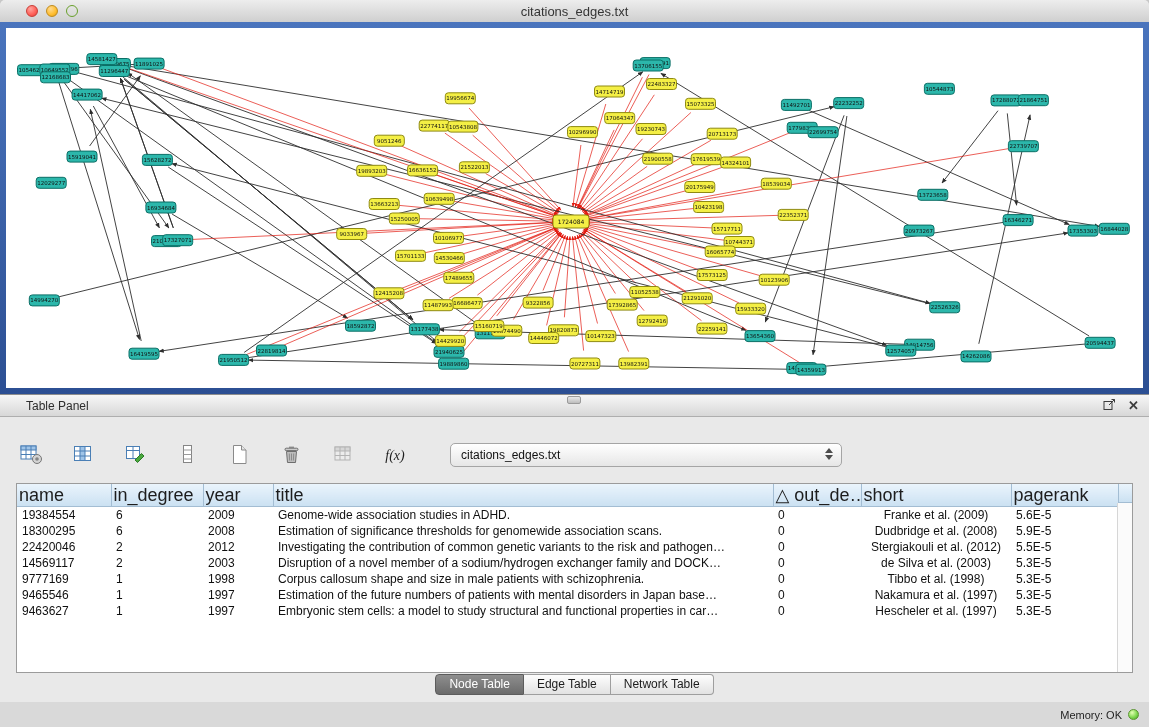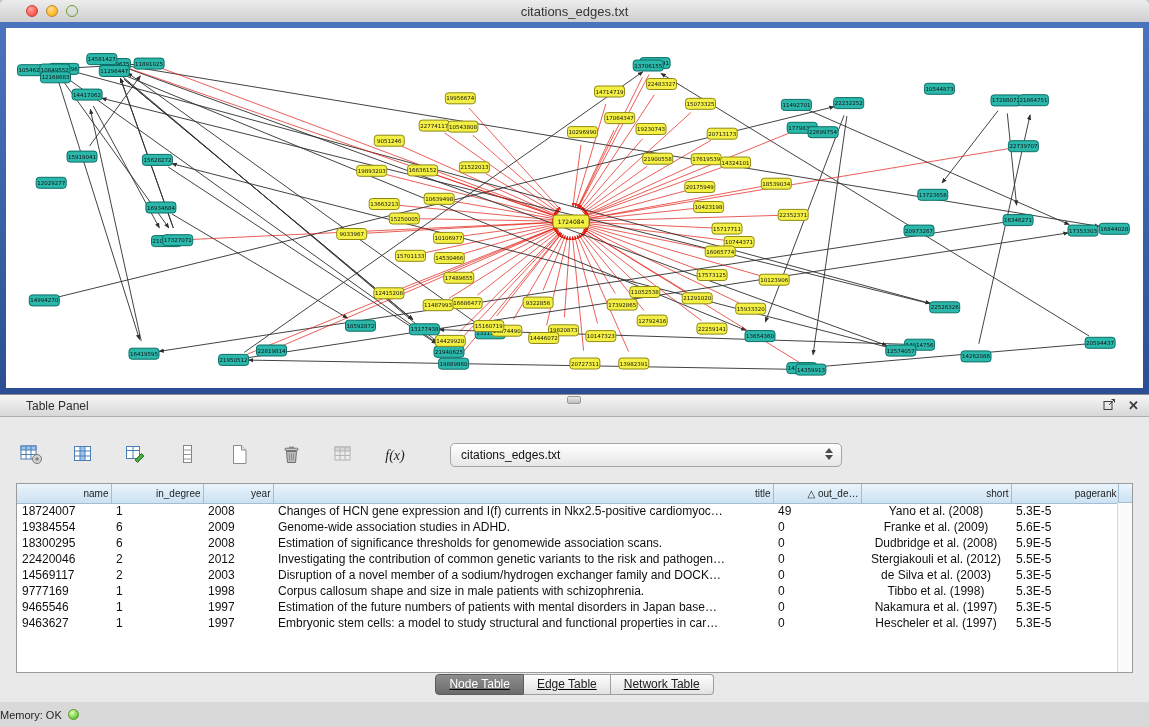--- a/index.html
+++ b/index.html
@@ -66,22 +66,22 @@
   .stepper .dn{width:0;height:0;border-left:4px solid transparent;border-right:4px solid transparent;border-top:5px solid #4c4c4c;}
   .table-region{
     position:absolute;top:66px;left:16px;width:1117px;height:190px;box-sizing:border-box;
     background:#ffffff;border:1px solid #9b9b9b;overflow:hidden;
   }
   table.node-table{border-collapse:collapse;table-layout:fixed;width:1102px;font-size:12px;}
   .node-table th{
     height:19px;box-sizing:border-box;
     background:linear-gradient(#eaf4fc,#cbe1f2);
     border:1px solid #a3bdd3;border-top:none;
-    font-weight:normal;font-size:10px;color:#1d1d1d;
-    padding:0 2px;overflow:hidden;white-space:nowrap;text-align:right;
+    font-weight:normal;font-size:18px;color:#1d1d1d;
+    padding:0 2px;overflow:hidden;white-space:nowrap;text-align:left;
   }
   .node-table th:first-child{border-left:none;}
   .node-table td{
     height:16px;padding:0 5px;box-sizing:border-box;
     white-space:nowrap;overflow:hidden;color:#101010;text-align:left;
   }
   .node-table td.center{text-align:center;}
   .node-table th:nth-child(1),.node-table td:nth-child(1){width:94px;}
   .node-table th:nth-child(2),.node-table td:nth-child(2){width:92px;}
   .node-table th:nth-child(3),.node-table td:nth-child(3){width:70px;}
@@ -90,33 +90,33 @@
   .node-table th:nth-child(6),.node-table td:nth-child(6){width:150px;margin-left:10px;}
   .node-table th:nth-child(7),.node-table td:nth-child(7){width:108px;}
   .vscroll{
     position:absolute;top:19px;right:0;bottom:0;width:14px;
     background:#fbfbfb;border-left:1px solid #d6d6d6;
   }
   .scroll-header{
     position:absolute;top:0;right:0;width:14px;height:19px;box-sizing:border-box;
     background:linear-gradient(#eaf4fc,#cbe1f2);border-bottom:1px solid #a3bdd3;border-left:1px solid #a3bdd3;
   }
-  .table-tabs{position:absolute;top:257px;left:0;width:100%;display:flex;justify-content:center;text-decoration:underline;}
+  .table-tabs{position:absolute;top:257px;left:0;width:100%;display:flex;justify-content:center;}
   .tab{
     height:19px;line-height:19px;padding:0 13px;font-size:12px;color:#1c1c1c;
     background:linear-gradient(#fdfdfd,#e2e2e2);
     border:1px solid #9e9e9e;border-left:none;cursor:default;
   }
   .tab:first-child{border-left:1px solid #9e9e9e;border-radius:4px 0 0 4px;}
   .tab:last-child{border-radius:0 4px 4px 0;}
   .tab.active{background:linear-gradient(#8e8e8e,#6b6b6b);color:#ffffff;border-color:#5c5c5c;}
   
   .status-bar{
     position:absolute;bottom:0;left:0;width:100%;height:25px;box-sizing:border-box;
-    display:flex;align-items:center;justify-content:flex-start;padding-right:10px;
+    display:flex;align-items:center;justify-content:flex-end;padding-right:10px;
     background:#d9d9d9;
   }
   .memory-label{font-size:11px;color:#1f1f1f;margin-right:6px;}
   .memory-dot{
     width:11px;height:11px;border-radius:50%;box-sizing:border-box;
     background:radial-gradient(circle at 35% 30%,#e4ffb2,#7fd84f 55%,#47a01d);
     border:1px solid #5a9430;
   }
 </style>
 </head>
@@ -762,29 +762,20 @@
             <th>in_degree</th>
             <th>year</th>
             <th>title</th>
             <th>△ out_de…</th>
             <th>short</th>
             <th>pagerank</th>
           </tr>
       </thead>
       <tbody>
           <tr>
-            <td>18724007</td>
-            <td>1</td>
-            <td>2008</td>
-            <td>Changes of HCN gene expression and I(f) currents in Nkx2.5-positive cardiomyoc…</td>
-            <td>49</td>
-            <td class="center">Yano et al. (2008)</td>
-            <td>5.3E-5</td>
-          </tr>
-          <tr>
             <td>19384554</td>
             <td>6</td>
             <td>2009</td>
             <td>Genome-wide association studies in ADHD.</td>
             <td>0</td>
             <td class="center">Franke et al. (2009)</td>
             <td>5.6E-5</td>
           </tr>
           <tr>
             <td>18300295</td>

